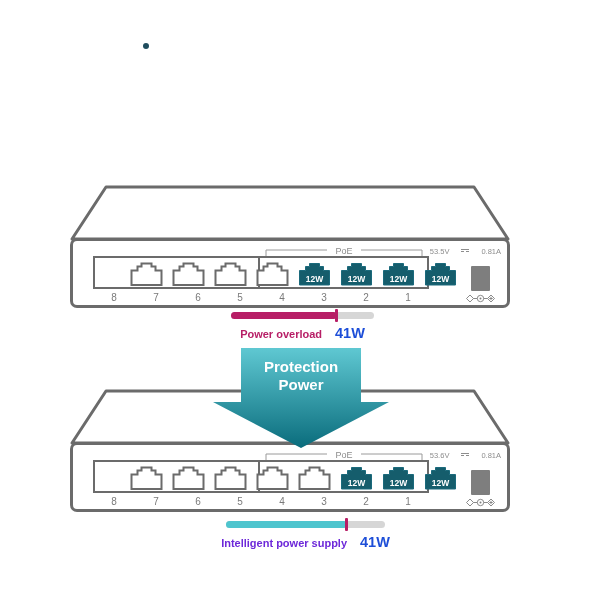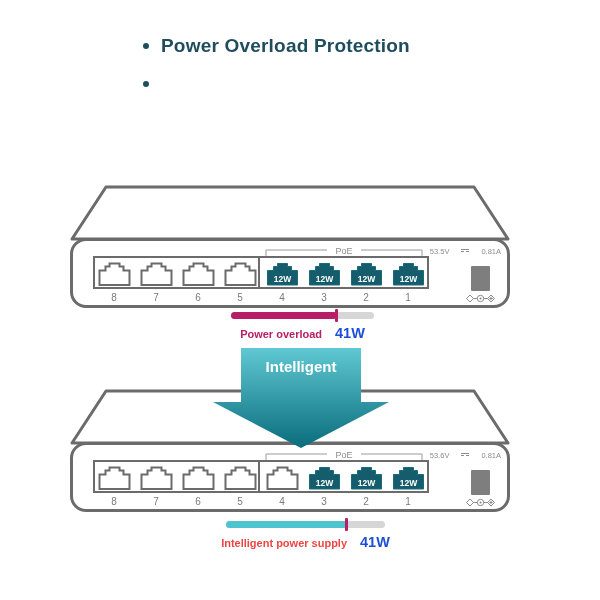--- a/index.html
+++ b/index.html
@@ -9,25 +9,25 @@
   
   .bullets{position:absolute;left:143px;top:27px;}
   .bullet-row{display:flex;align-items:center;height:38px;}
   .bullet-dot{width:6px;height:6px;border-radius:50%;background:#1F4D5E;margin-right:12px;flex:none;}
   .bullet-text{font-size:19px;font-weight:700;color:#1F4D5E;letter-spacing:.2px;white-space:nowrap;}
 
   
   .switch{position:absolute;left:70px;width:440px;height:125px;}
   .topface{position:absolute;left:0;top:0;}
   .frontface{position:absolute;left:0;top:53px;width:440px;height:70px;background:#fff;
-             border:3px solid #6b6b6b;border-radius:16px;box-sizing:border-box;}
+             border:3px solid #6b6b6b;border-radius:7px;box-sizing:border-box;}
   .group-box{position:absolute;top:15px;height:33px;border:2px solid #6b6b6b;box-sizing:border-box;background:transparent;}
   .group-box.left{left:20px;width:167px;}
   .group-box.right{left:185px;width:171px;}
-  .ports-row{position:absolute;left:20px;top:21px;width:336px;display:flex;}
+  .ports-row{position:absolute;left:20px;top:21px;width:336px;display:flex;padding-left:32px;}
   .cell{width:42px;display:flex;justify-content:center;}
   .port-svg{width:33px;height:24px;display:block;}
   .port-svg .outline{fill:#ffffff;stroke:#6b6b6b;stroke-width:2;}
   .port-svg .filled{fill:#155D6C;stroke:#1b6a7c;stroke-width:1;}
   .port-svg text{font-family:"Liberation Sans",sans-serif;font-size:8.5px;font-weight:700;fill:#ffffff;}
   .numbers-row{position:absolute;left:20px;top:51px;width:336px;display:flex;}
   .pnum{flex:1;text-align:center;font-size:10px;color:#7a7a7a;}
   .poe-bracket{position:absolute;left:192px;top:2px;}
   .poe-bracket path{stroke:#9a9a9a;stroke-width:1;fill:none;}
   .poe-bracket text{font-family:"Liberation Sans",sans-serif;font-size:9px;fill:#8d8d8d;}
@@ -44,37 +44,33 @@
   .bar-block{position:absolute;display:flex;flex-direction:column;align-items:center;}
   .bar-track{position:relative;width:100%;height:7px;border-radius:3.5px;background:#d6d6d6;}
   .bar-fill{position:relative;height:7px;border-radius:3.5px;}
   .bar-fill.magenta{background:#B71E66;}
   .bar-fill.teal{background:#4EC5CE;}
   .bar-tick{position:absolute;right:-1px;top:-3px;width:3px;height:13px;background:#B71E66;border-radius:1px;}
   .bar-labels{margin-top:6px;display:flex;gap:13px;align-items:baseline;white-space:nowrap;}
   .bar-label{font-size:11px;font-weight:700;}
   .bar-value{font-size:14.5px;font-weight:700;color:#1d4ed8;}
   .overload .bar-label{color:#B71E66;}
-  .supply .bar-label{color:#ef4444;}
+  .supply .bar-label{color:#6d28d9;}
 
   
   .arrow{position:absolute;left:213px;top:346px;width:176px;height:104px;z-index:10;}
   .arrow-text{position:absolute;left:0;right:0;top:12px;text-align:center;color:#ffffff;
               font-size:15px;font-weight:700;line-height:17.5px;}
 </style>
 </head>
 <body>
 
 <div id="canvas">
 
   <div class="bullets">
-    <div class="bullet-row">
-      <span class="bullet-dot"></span>
-      <span class="bullet-text">Power Overload Protection</span>
-    </div>
     <div class="bullet-row">
       <span class="bullet-dot"></span>
     </div>
   </div>
 
   <div class="switch" style="top:185px;">
     <svg class="topface" width="440" height="56">
       <polygon points="36,2 404,2 438,54 2,54" fill="#ffffff" stroke="#6b6b6b" stroke-width="3" stroke-linejoin="round"></polygon>
     </svg>
     <div class="frontface">
@@ -280,17 +276,18 @@
     <svg width="176" height="104">
       <defs>
         <linearGradient id="arrowGrad" x1="0" y1="0" x2="0" y2="1">
           <stop offset="0" stop-color="#5FC8D2"></stop>
           <stop offset="1" stop-color="#0A6C7C"></stop>
         </linearGradient>
       </defs>
       <polygon points="28,2 148,2 148,56 176,56 88,102 0,56 28,56" fill="url(#arrowGrad)"></polygon>
     </svg>
     <div class="arrow-text">
-      <div>Intelligent</div>
+      <div>Protection</div>
+      <div>Power</div>
     </div>
   </div>
 
 </div>
 
 </body></html>

